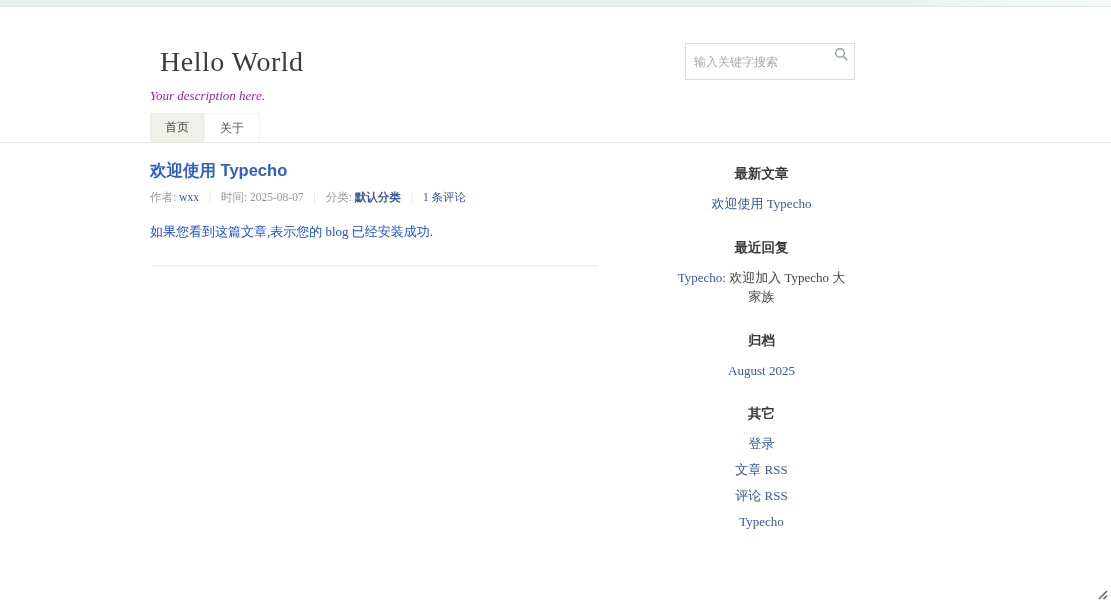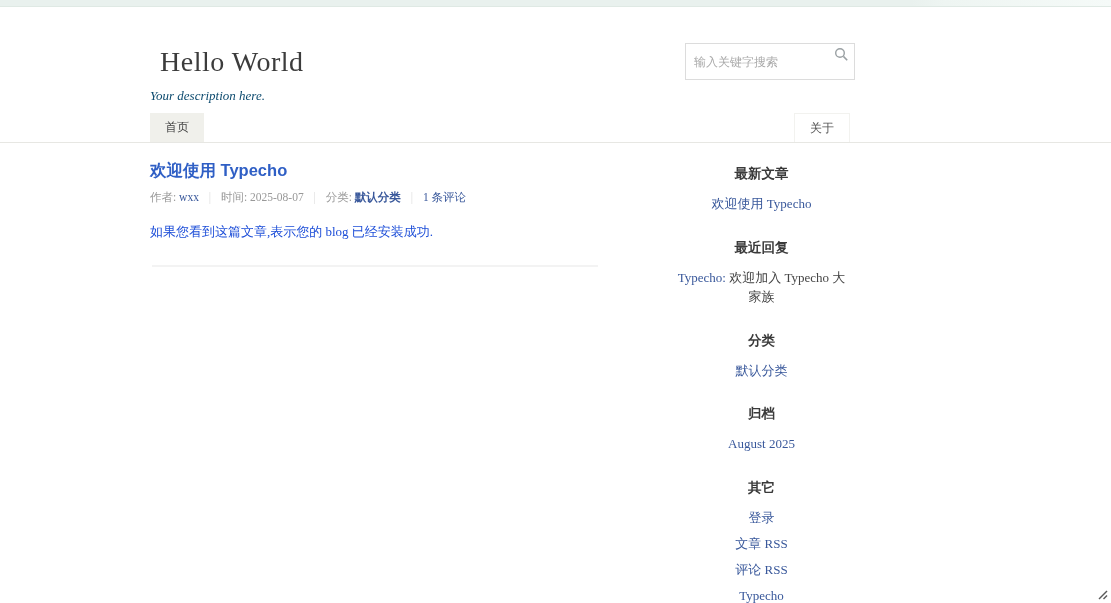--- a/index.html
+++ b/index.html
@@ -22,23 +22,23 @@
   .container { width: 720px; margin-left: 140px; padding: 0 10px; position: relative; }
 
   
   .header-band { border-bottom: 1px solid #e7e7e3; }
   .header-inner { padding-top: 29px; }
   .site-title {
     margin: 10px; font-size: 28px; font-weight: normal;
     color: #3c3c3c; letter-spacing: 0.5px;
   }
   .site-desc {
-    margin: 6px 0 0; font-size: 13px; font-style: italic; color: #0c4a6e;
+    margin: 6px 0 0; font-size: 13px; font-style: italic; color: #a21caf;
   }
-  .nav-tabs { display: flex; margin-top: 9px; justify-content: space-between; }
+  .nav-tabs { display: flex; margin-top: 9px; }
   .nav-tab {
     display: inline-block; padding: 6px 15px 5px;
     font-family: "Liberation Sans", sans-serif;
     font-size: 12px; color: #555; cursor: pointer; text-decoration: none;
   }
   .nav-tab.active { background: #f0f0eb; color: #444; }
   .nav-tab.plain { background: #fff; border: 1px solid #f2f2ef; border-bottom: none; }
 
   
   .search-form { position: absolute; top: 36px; right: 5px; width: 170px; }
@@ -151,28 +151,20 @@
 
     <div class="widget">
       <h3 class="widget-title">最近回复</h3>
       <ul>
         <li>
           <a>Typecho:</a><span class="comment-rest"> 欢迎加入 Typecho 大家族</span>
         </li>
       </ul>
     </div>
 
-    <div class="widget">
-      <h3 class="widget-title">分类</h3>
-      <ul>
-        <li>
-          <a>默认分类</a>
-        </li>
-      </ul>
-    </div>
 
     <div class="widget">
       <h3 class="widget-title">归档</h3>
       <ul>
         <li>
           <a>August 2025</a>
         </li>
       </ul>
     </div>
 

